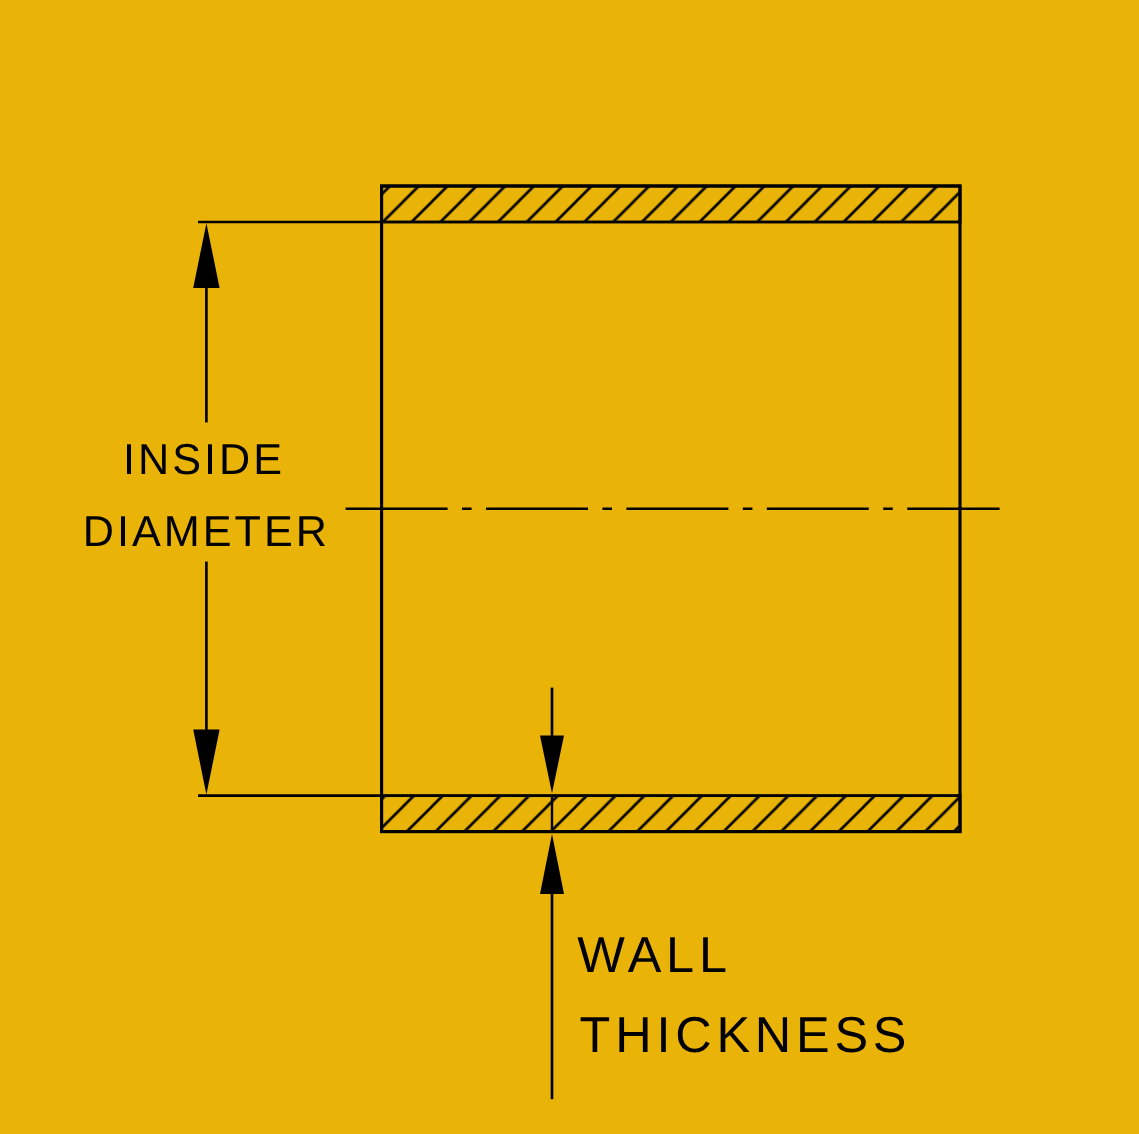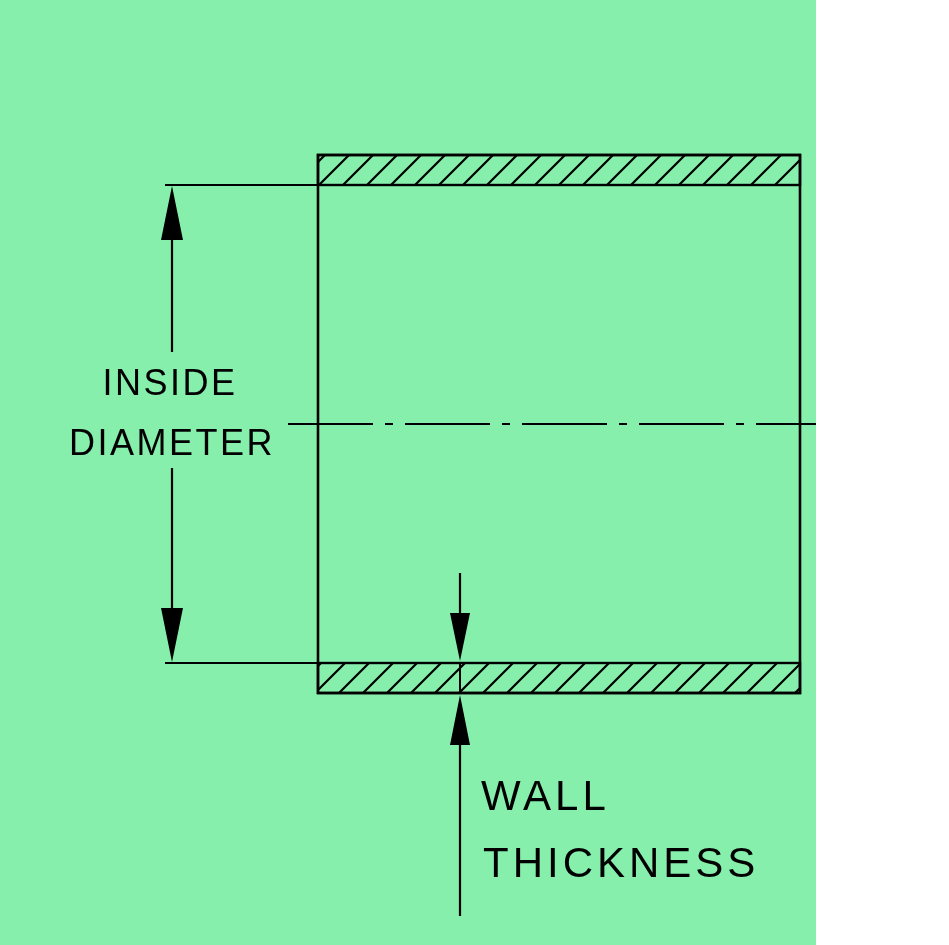--- a/index.html
+++ b/index.html
@@ -7,23 +7,23 @@
     padding: 0;
     background: #ffffff;
   }
   body {
     width: 949px;
     height: 945px;
     font-family: "Liberation Sans", sans-serif;
   }
   .diagram-stage {
     position: relative;
-    width: 816px;
+    width: 949px;
     height: 945px;
-    background: #86efac;
+    background: #eab308;
     overflow: hidden;
   }
   svg { display: block; }
   .dim-text {
     font-family: "Liberation Sans", "DejaVu Sans", sans-serif;
     font-weight: 400;
     fill: currentColor;
   }
   .label-id {
     font-size: 36px;

